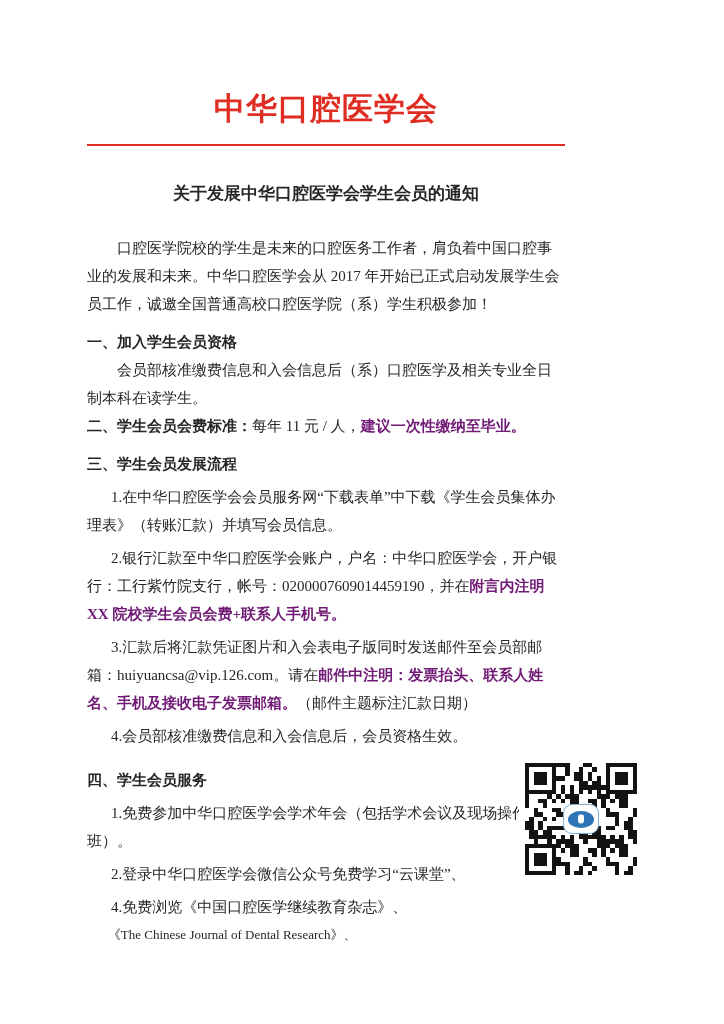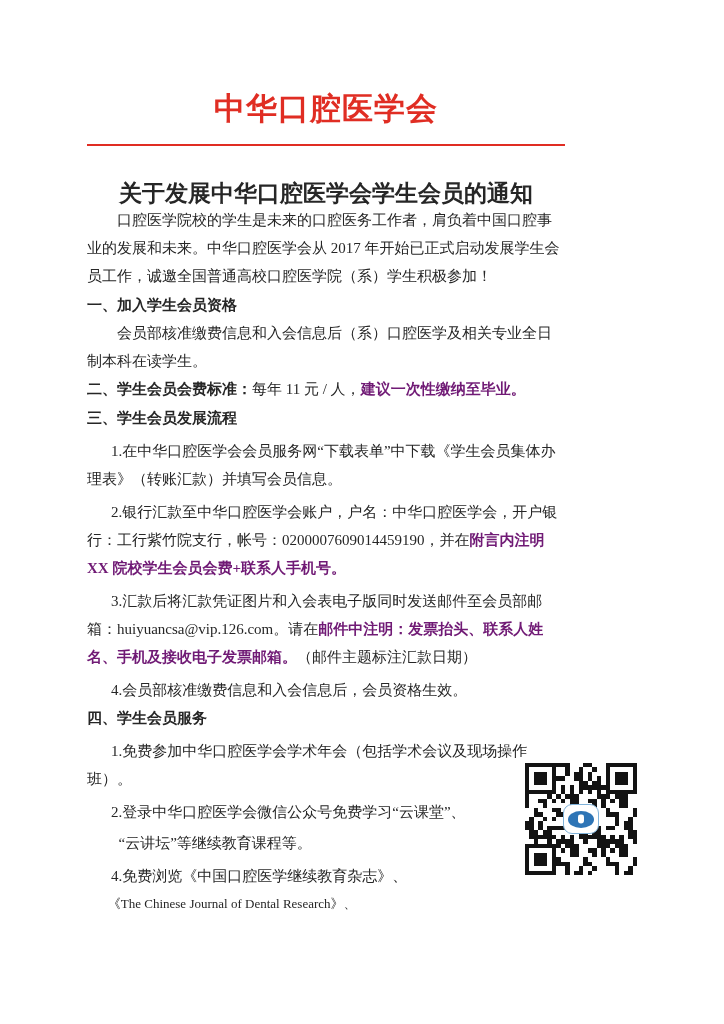--- a/index.html
+++ b/index.html
@@ -28,37 +28,38 @@
   }
   .title-divider{
     margin-top:16px;
     border:none;
     border-top:2px solid #e02d23;
     height:0;
   }
   .doc-title{
     margin-top:36px;
     text-align:center;
-    font-size:23px;
+    font-size:17px;
     font-weight:bold;
     line-height:24px;
   }
   .body-text{
     font-size:15px;
     line-height:28px;
   }
   .intro{
+    margin-top:28px;
     text-indent:2em;
   }
   .sec-heading{
     font-weight:bold;
-    margin-top:1px;
+    margin-top:10px;
   }
   .sec-heading.gap-before{
-    margin-top:0;
+    margin-top:16px;
   }
   .indent-1{ text-indent:2em; }
   .doc-item{
     margin-top:5px;
     text-indent:1.6em;
   }
   .sub-line{ padding-left:2.1em; margin-top:3px; }
   .red-bold{ color:#701a75; font-weight:bold; }
   .bold{ font-weight:bold; }
   .mono-line{ font-family:Liberation Serif, serif; font-size:13px; padding-left:1.6em; }
@@ -126,21 +127,20 @@
     <div class="body-text doc-item">
       <span>3.汇款后将汇款凭证图片和入会表电子版同时发送邮件至会员部邮箱：huiyuancsa@vip.126.com。请在</span><span class="red-bold">邮件中注明：发票抬头、联系人姓名、手机及接收电子发票邮箱。</span><span>（邮件主题标注汇款日期）</span>
     </div>
 
     <div class="body-text doc-item">4.会员部核准缴费信息和入会信息后，会员资格生效。</div>
 
     <div class="body-text sec-heading gap-before">四、学生会员服务</div>
 
     <div class="body-text doc-item">1.免费参加中华口腔医学会学术年会（包括学术会议及现场操作班）。</div>
     <div class="body-text doc-item">2.登录中华口腔医学会微信公众号免费学习“云课堂”、</div>
-    <div class="body-text sub-line">“云讲坛”等继续教育课程等。</div>
     <div class="body-text doc-item">4.免费浏览《中国口腔医学继续教育杂志》、</div>
     <div class="body-text mono-line">《The Chinese Journal of Dental Research》、</div>
 
   </div>
 
   <div class="qr-wrap">
     <div class="qr-modules">
         <svg viewBox="0 0 25 25" width="112" height="112" shape-rendering="crispEdges">
           <g fill="#131313">
             <rect x="0" y="0" width="1" height="1"></rect>

